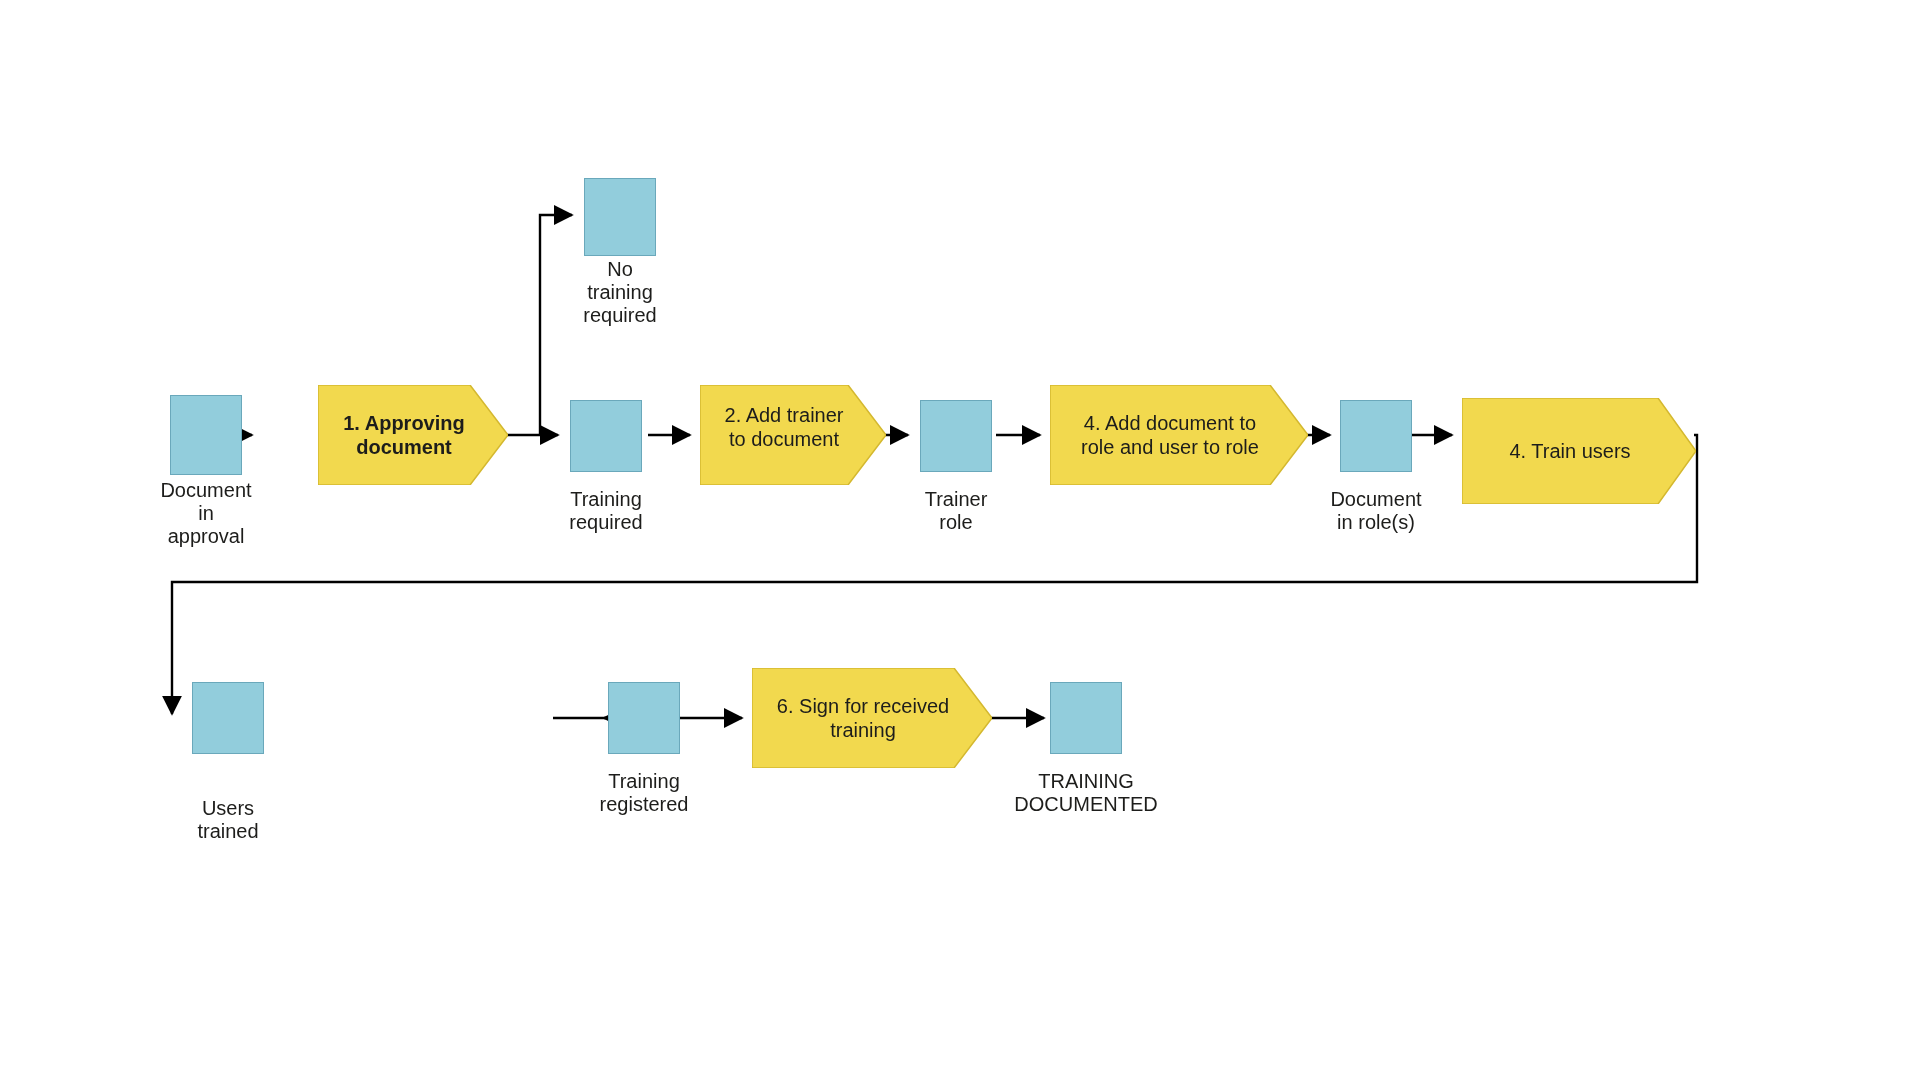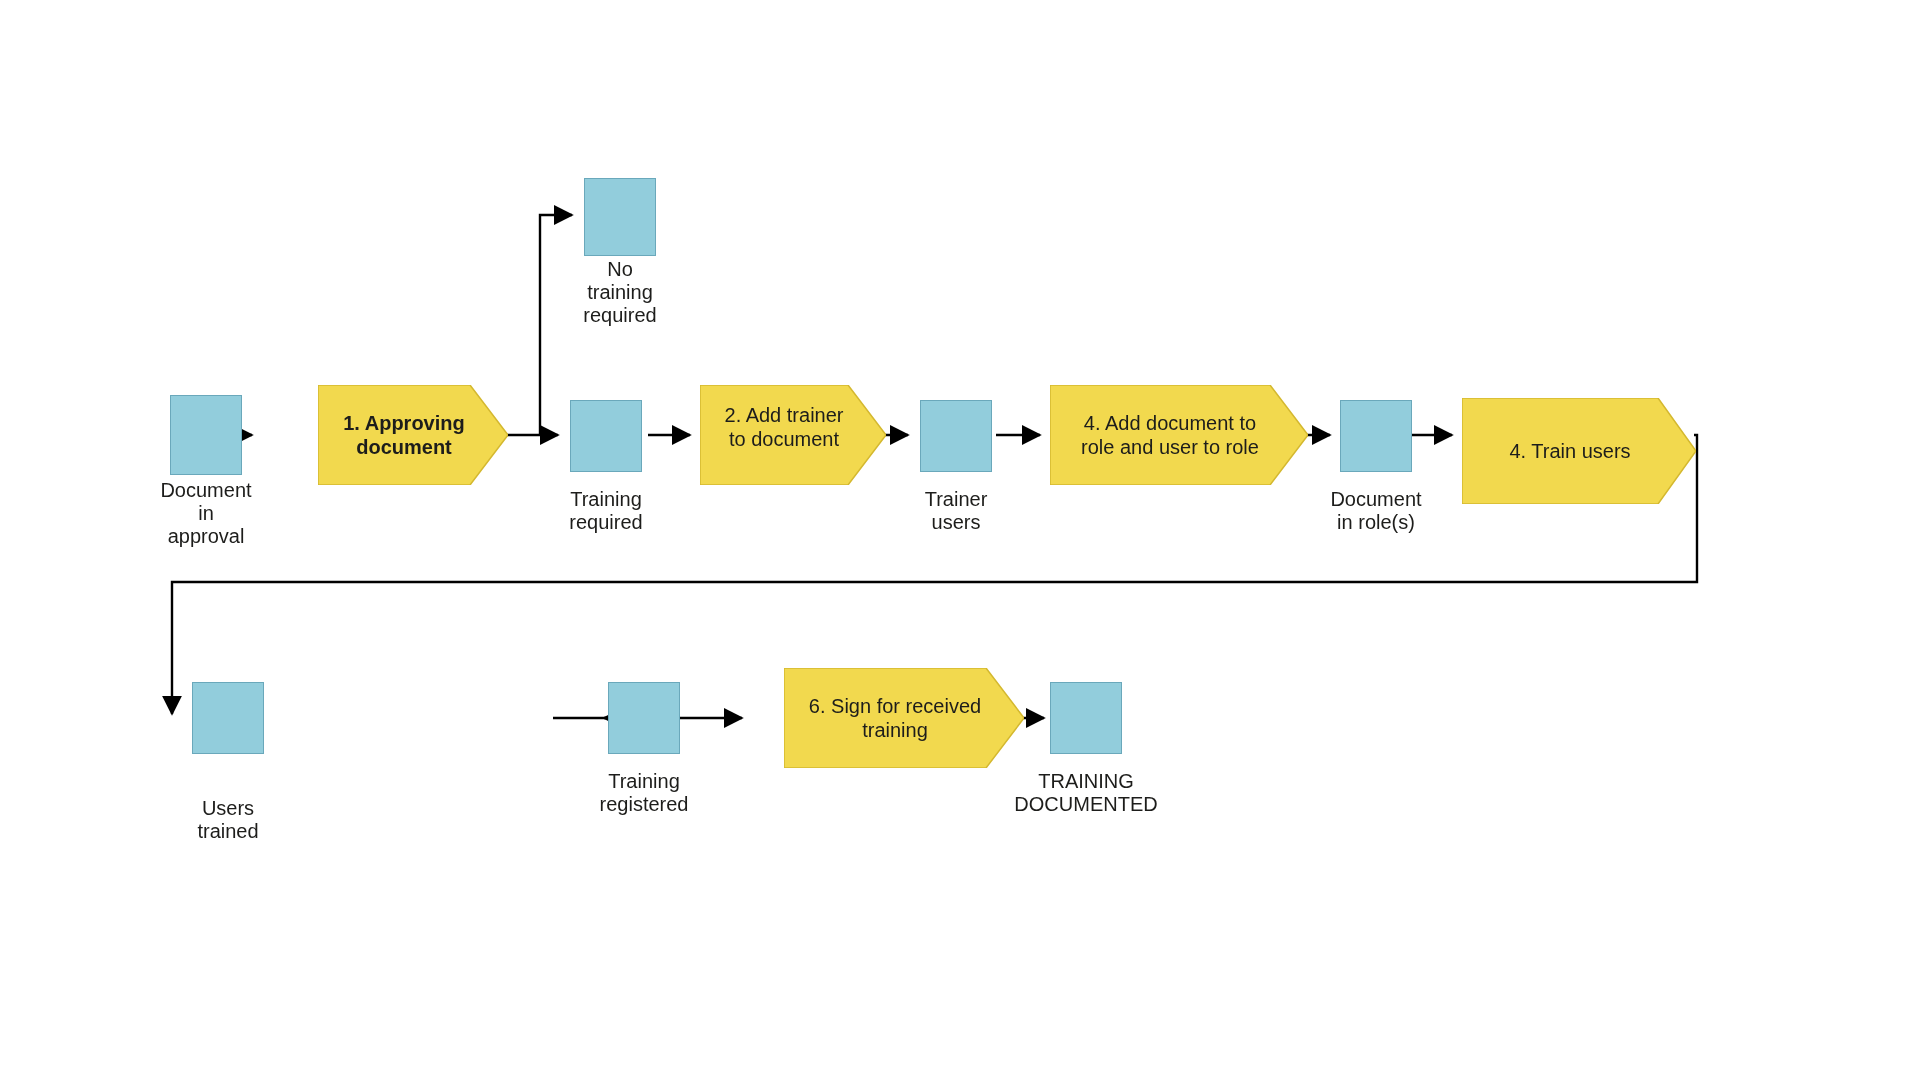--- a/index.html
+++ b/index.html
@@ -149,21 +149,21 @@
   <div class="chevron-wrap" style="left:700px; top:385px; width:186px; height:84px;">
     <svg class="chev-svg" width="186" height="100" viewBox="0 0 186 100">
       <polygon points="0,0 148,0 186,50 148,100 0,100" fill="#f2d94e" stroke="#d4b82f" stroke-width="1.5"></polygon>
     </svg>
     <div class="chev-label">2. Add trainer
 to document</div>
   </div>
 
   <div class="node state-box" style="left:920px; top:400px; width:72px; height:72px;"></div>
   <div class="state-label" style="left:876px; top:488px; width:160px;">Trainer
-users</div>
+role</div>
 
   <div class="chevron-wrap" style="left:1050px; top:385px; width:258px; height:100px;">
     <svg class="chev-svg" width="258" height="100" viewBox="0 0 258 100">
       <polygon points="0,0 220,0 258,50 220,100 0,100" fill="#f2d94e" stroke="#d4b82f" stroke-width="1.5"></polygon>
     </svg>
     <div class="chev-label">4. Add document to
 role and user to role</div>
   </div>
 
   <div class="node state-box" style="left:1340px; top:400px; width:72px; height:72px;"></div>
@@ -179,21 +179,21 @@
 
   <div class="node state-box" style="left:192px; top:682px; width:72px; height:72px;"></div>
   <div class="state-label" style="left:148px; top:788px; width:160px;margin-top:9px;">Users
 trained</div>
 
 
   <div class="node state-box" style="left:608px; top:682px; width:72px; height:72px;"></div>
   <div class="state-label" style="left:564px; top:770px; width:160px;">Training
 registered</div>
 
-  <div class="chevron-wrap" style="left:752px; top:668px; width:240px; height:100px;margin-left:32px;">
+  <div class="chevron-wrap" style="left:752px; top:668px; width:240px; height:100px;">
     <svg class="chev-svg" width="240" height="100" viewBox="0 0 240 100">
       <polygon points="0,0 202,0 240,50 202,100 0,100" fill="#f2d94e" stroke="#d4b82f" stroke-width="1.5"></polygon>
     </svg>
     <div class="chev-label">6. Sign for received
 training</div>
   </div>
 
   <div class="node state-box" style="left:1050px; top:682px; width:72px; height:72px;"></div>
   <div class="state-label" style="left:996px; top:770px; width:180px;">TRAINING
 DOCUMENTED</div>

